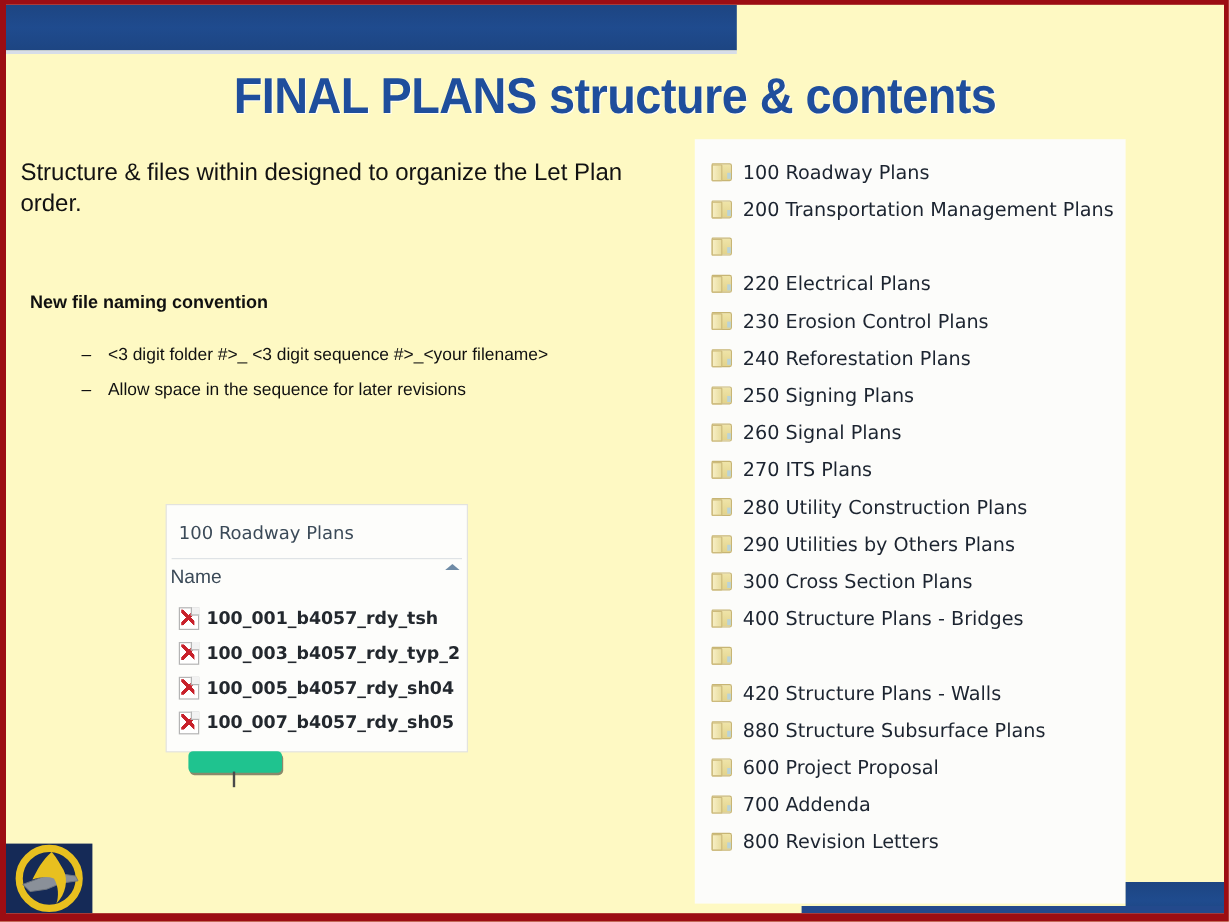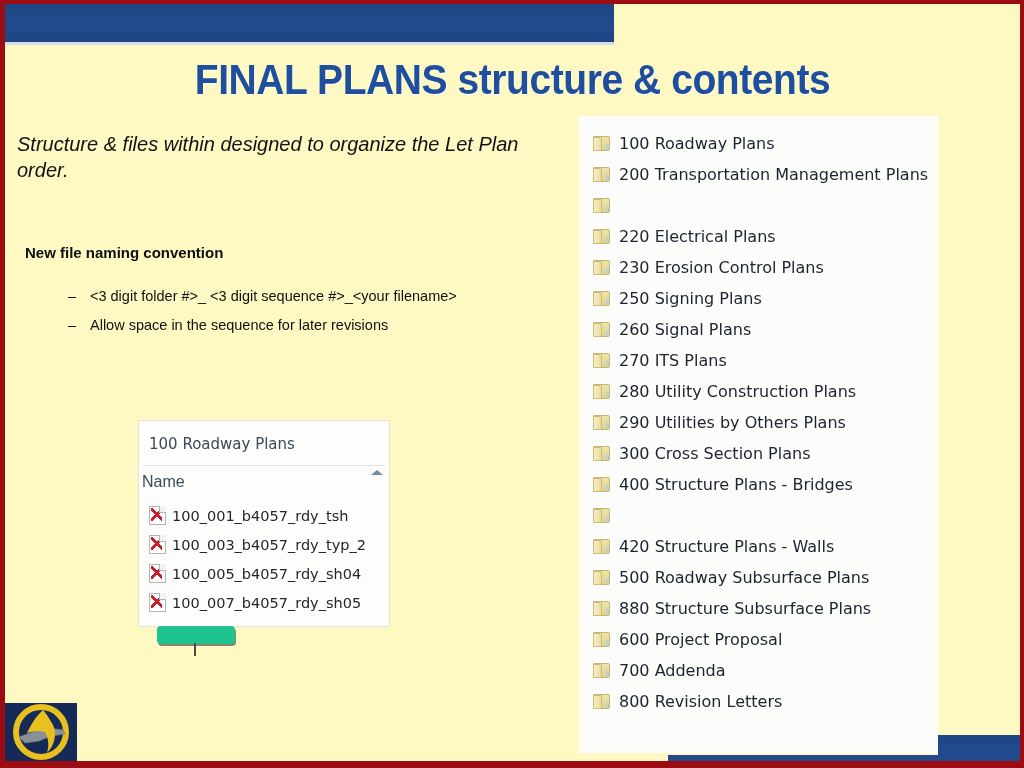--- a/index.html
+++ b/index.html
@@ -79,21 +79,20 @@
 
   
   .body-para {
     position: absolute;
     left: 12px;
     top: 127px;
     width: 520px;
     font-size: 20px;
     line-height: 26px;
     color: #121212;
-    font-style: italic;
   }
   .subhead {
     position: absolute;
     left: 20px;
     top: 240px;
     font-size: 15px;
     font-weight: bold;
     color: #101010;
   }
   .bullets {
@@ -159,20 +158,21 @@
     height: 0;
     border-left: 6px solid transparent;
     border-right: 6px solid transparent;
     border-bottom: 5px solid #6f8ba6;
   }
   .inset-files {
     position: absolute;
     left: 10px;
     top: 80px;
     width: 240px;
+    font-weight: bold;
   }
   .file-row {
     display: flex;
     align-items: center;
     height: 29px;
     font-size: 14.5px;
     color: #23282e;
     font-family: "DejaVu Sans", sans-serif;
   }
   .pdf-icon {
@@ -392,20 +392,28 @@
             <span class="tab"></span>
           </span>
           <span class="folder-label">230 Erosion Control Plans</span>
         </div>
         <div class="folder-row">
           <span class="folder-icon">
             <span class="back"></span>
             <span class="front"></span>
             <span class="tab"></span>
           </span>
+          <span class="folder-label">240 Reforestation Plans</span>
+        </div>
+        <div class="folder-row">
+          <span class="folder-icon">
+            <span class="back"></span>
+            <span class="front"></span>
+            <span class="tab"></span>
+          </span>
           <span class="folder-label">250 Signing Plans</span>
         </div>
         <div class="folder-row">
           <span class="folder-icon">
             <span class="back"></span>
             <span class="front"></span>
             <span class="tab"></span>
           </span>
           <span class="folder-label">260 Signal Plans</span>
         </div>
@@ -456,28 +464,20 @@
             <span class="tab"></span>
           </span>
         </div>
         <div class="folder-row">
           <span class="folder-icon">
             <span class="back"></span>
             <span class="front"></span>
             <span class="tab"></span>
           </span>
           <span class="folder-label">420 Structure Plans - Walls</span>
-        </div>
-        <div class="folder-row">
-          <span class="folder-icon">
-            <span class="back"></span>
-            <span class="front"></span>
-            <span class="tab"></span>
-          </span>
-          <span class="folder-label">500 Roadway Subsurface Plans</span>
         </div>
         <div class="folder-row">
           <span class="folder-icon">
             <span class="back"></span>
             <span class="front"></span>
             <span class="tab"></span>
           </span>
           <span class="folder-label">880 Structure Subsurface Plans</span>
         </div>
         <div class="folder-row">

